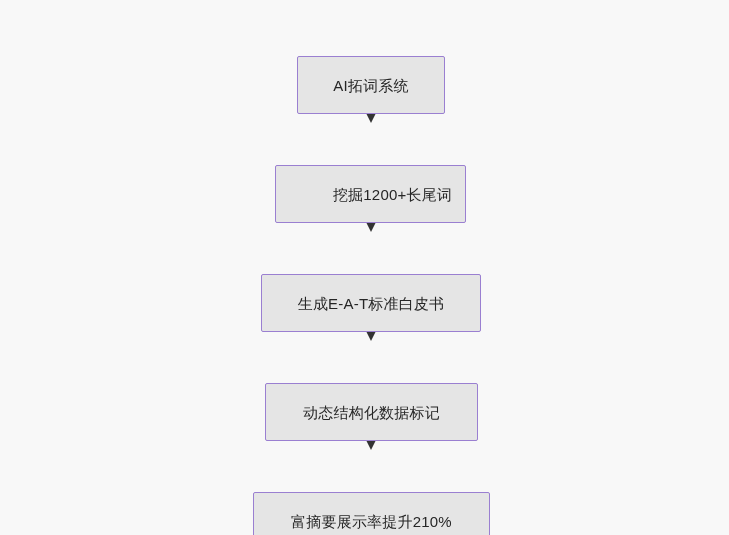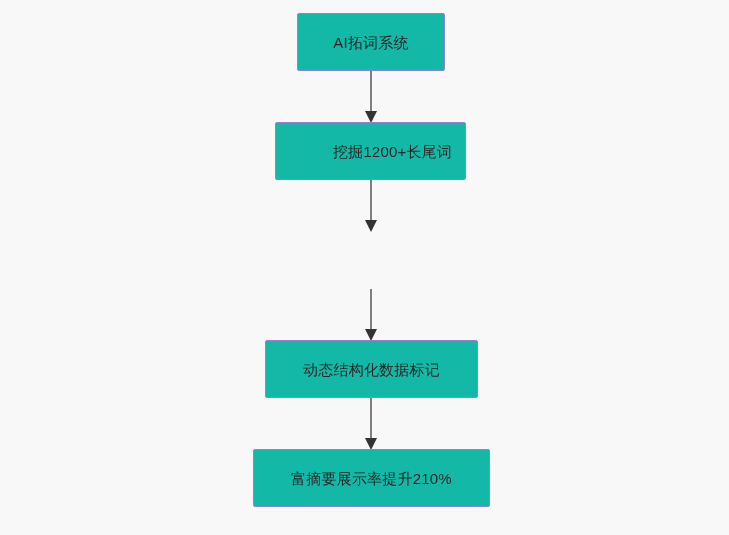--- a/index.html
+++ b/index.html
@@ -16,28 +16,29 @@
 
   #flow-canvas {
     position: relative;
     width: 729px;
     height: 535px;
   }
 
   .node {
     position: absolute;
     box-sizing: border-box;
-    background: #14b8a6;
+    background: #e5e5e5;
     border: 1.6px solid #9a7fd1;
     border-radius: 2px;
     display: flex;
     align-items: center;
     justify-content: center;
     height: 58px;
     z-index: 2;
+    margin-top: 43px;
   }
 
   .node-label {
     font-size: 15px;
     color: #262626;
     line-height: 1;
     letter-spacing: 0.2px;
     white-space: nowrap;
     user-select: none;
   }
@@ -95,20 +96,23 @@
   </svg>
 
   <div class="node" id="node-0">
     <span class="node-label">AI拓词系统</span>
   </div>
 
   <div class="node" id="node-1">
     <span class="node-label">挖掘1200+长尾词</span>
   </div>
 
+  <div class="node" id="node-2">
+    <span class="node-label">生成E-A-T标准白皮书</span>
+  </div>
 
   <div class="node" id="node-3">
     <span class="node-label">动态结构化数据标记</span>
   </div>
 
   <div class="node" id="node-4">
     <span class="node-label">富摘要展示率提升210%</span>
   </div>
 
 </div>

